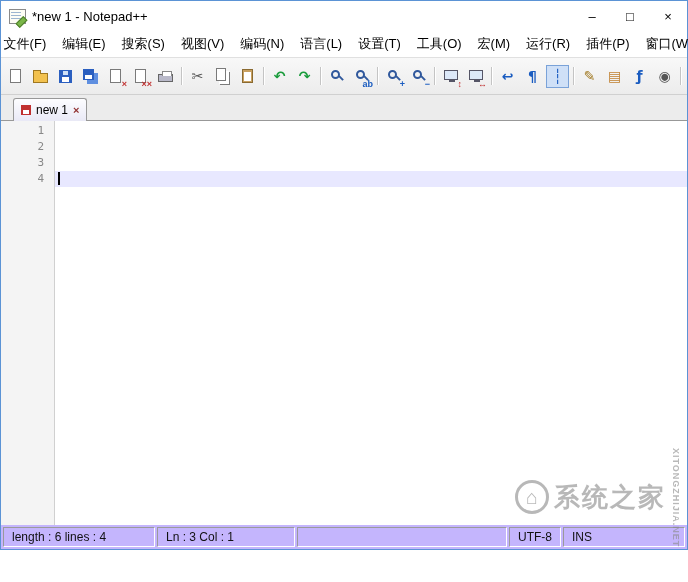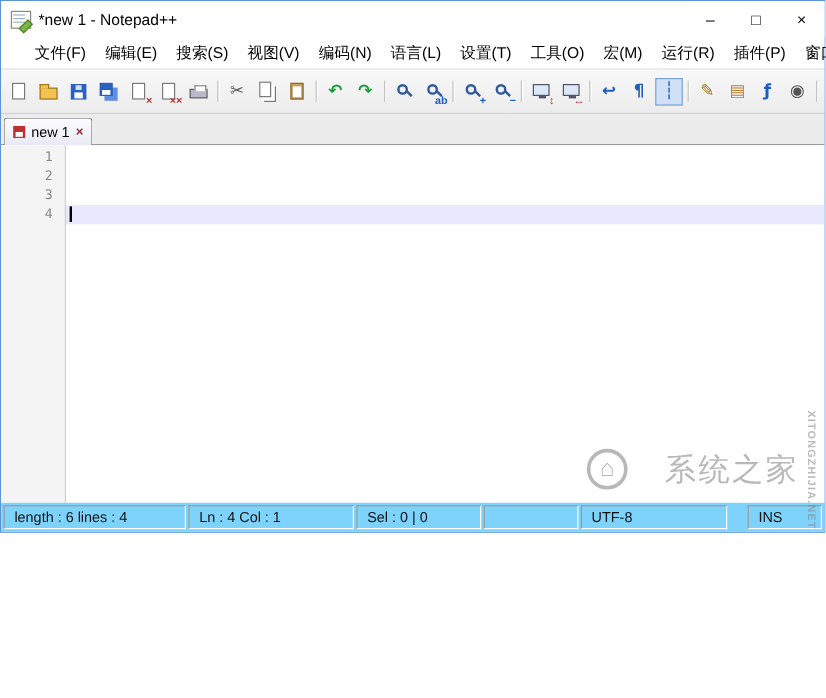--- a/index.html
+++ b/index.html
@@ -1,29 +1,29 @@
 <!DOCTYPE html>
 <html><head>
 <meta charset="utf-8">
 <style>
   * { margin:0; padding:0; box-sizing:border-box; }
   html,body { width:688px; height:582px; background:#fff; font-family:"Liberation Sans","DejaVu Sans",sans-serif; overflow:hidden; }
-  .window { width:688px; height:444px; border:1px solid #5b93d5; display:flex; flex-direction:column; background:#fff; position:relative; }
+  .window { width:688px; height:550px; border:1px solid #5b93d5; display:flex; flex-direction:column; background:#fff; position:relative; }
 
   
   .titlebar { height:30px; display:flex; align-items:center; background:#fff; flex:0 0 auto; }
   .app-icon { width:17px; height:15px; margin:0 6px 0 8px; background:#fdfdf5; border:1px solid #8a8a8a; position:relative; flex:0 0 auto; }
   .app-icon::before { content:""; position:absolute; left:1px; top:2px; width:10px; height:1px; background:#9db6d0; box-shadow:0 3px 0 #9db6d0, 0 6px 0 #9db6d0; }
   .app-icon::after { content:""; position:absolute; right:-2px; bottom:-2px; width:9px; height:4px; background:#7ab648; transform:rotate(-45deg); border:1px solid #4e7f2a; }
   .title-text { font-size:13px; color:#000; }
   .win-controls { margin-left:auto; display:flex; height:100%; }
   .win-btn { width:38px; height:100%; display:flex; align-items:center; justify-content:center; font-size:13px; color:#000; background:#fff; border:none; cursor:default; }
 
   
-  .menubar { height:26px; display:flex; align-items:center; background:#fff; padding-left:20px; font-size:13px; flex:0 0 auto; }
+  .menubar { height:26px; display:flex; align-items:center; background:#fff; padding-left:8px; font-size:13px; flex:0 0 auto;justify-content:center; }
   .menu-item { padding:4px 8px; color:#000; white-space:nowrap; }
 
   
   .toolbar { height:38px; display:flex; align-items:center; background:linear-gradient(#f8f8f8,#ececec); border-top:1px solid #e0e0e0; border-bottom:1px solid #d0d0d0; padding:0 2px; flex:0 0 auto; }
   .tb-btn { position:relative; width:23px; height:23px; margin:0 1px; border:1px solid transparent; background:transparent; display:flex; align-items:center; justify-content:center; cursor:default; }
   .tb-btn.pressed { border:1px solid #7aa2d8; background:#cfe0f7; }
   .tb-btn .g { font-size:14px; line-height:1; font-weight:bold; font-family:"DejaVu Sans",sans-serif; }
   .tb-sep { width:1px; height:18px; background:#c4c4c4; margin:0 3px; box-shadow:1px 0 0 #fff; }
   .badge { position:absolute; right:-1px; bottom:-2px; font-size:9px; font-weight:bold; line-height:1; }
 
@@ -43,48 +43,48 @@
   .shape.clipboard { width:11px; height:14px; background:#c8a060; border:1px solid #8a6a30; }
   .shape.clipboard::before { content:""; position:absolute; left:1px; top:2px; width:7px; height:9px; background:#fff; }
   .shape.magnifier { width:9px; height:9px; border:2px solid #30589c; border-radius:50%; margin:0 3px 3px 0; }
   .shape.magnifier::after { content:""; position:absolute; right:-4px; bottom:-4px; width:2px; height:6px; background:#30589c; transform:rotate(-45deg); }
   .shape.monitor { width:14px; height:10px; background:#dce8f8; border:1px solid #556; margin-bottom:2px; }
   .shape.monitor::after { content:""; position:absolute; left:4px; bottom:-3px; width:6px; height:2px; background:#556; }
   .shape.floppy-red { width:10px; height:10px; background:#c03030; }
   .shape.floppy-red::before { content:""; position:absolute; left:2px; bottom:1px; width:6px; height:4px; background:#fff; }
 
   
-  .tabbar { height:26px; background:#ececec; border-bottom:1px solid #989898; display:flex; align-items:flex-end; padding-left:2px; flex:0 0 auto; }
+  .tabbar { height:26px; background:#ececec; border-bottom:1px solid #989898; display:flex; align-items:flex-end; padding-left:12px; flex:0 0 auto; }
   .tab { display:flex; align-items:center; gap:5px; height:23px; padding:0 7px; background:linear-gradient(#fdfdff,#e9e9f6); border:1px solid #989898; border-bottom:none; border-radius:3px 3px 0 0; margin-bottom:-1px; font-size:12px; }
   .tab-close { color:#903030; font-weight:bold; font-size:11px; line-height:1; }
 
   
   .editor { flex:1 1 auto; display:flex; background:#fff; overflow:hidden; font-family:"DejaVu Sans Mono","Liberation Mono",monospace; }
   .gutter { width:54px; flex:0 0 auto; background:#f4f4f4; border-right:1px solid #d0d0d0; padding-top:2px; }
   .ln { height:16px; line-height:16px; text-align:right; padding-right:10px; font-size:11px; color:#888; }
   .text-area { flex:1 1 auto; padding-top:2px; position:relative; }
   .row { height:16px; width:100%; }
   .row.current { background:#e8e8ff; }
   .caret { display:inline-block; width:1.5px; height:13px; background:#000; margin-left:3px; margin-top:1px; vertical-align:top; }
 
   
-  .statusbar { height:24px; background:#7dd3fc; display:flex; align-items:stretch; padding:2px; gap:2px; font-size:12px; flex:0 0 auto; }
+  .statusbar { height:24px; background:#c4b5fd; display:flex; align-items:stretch; padding:2px; gap:2px; font-size:12px; flex:0 0 auto; }
   .sb-seg { border:1px solid; border-color:#9a9a9a #fff #fff #9a9a9a; display:flex; align-items:center; padding:0 8px; white-space:nowrap; overflow:hidden; color:#111; }
   .sb-seg.flex { flex:1 1 auto; }
   .sb-seg:nth-child(1) { width:152px; }
   .sb-seg:nth-child(2) { width:138px; }
   .sb-seg:nth-child(3) { width:104px; }
   .sb-seg:nth-child(5) { width:122px; }
   .sb-seg:nth-child(6) { width:62px;margin-left:15px; }
   .sb-seg:nth-child(7) { width:48px; }
 
   
   .watermark { position:absolute; right:6px; bottom:2px; display:flex; align-items:center; gap:5px; opacity:0.6; color:#8a8a8a; pointer-events:none; z-index:10; }
   .wm-logo { width:34px; height:34px; border:3px solid #8a8a8a; border-radius:50%; display:flex; align-items:center; justify-content:center; font-size:20px; font-weight:bold; }
-  .wm-title { font-size:26px; font-weight:normal; letter-spacing:2px;margin-left:26px; }
+  .wm-title { font-size:26px; font-weight:bold; letter-spacing:2px; }
   .wm-sub { writing-mode:vertical-rl; font-size:9px; letter-spacing:1px; font-weight:bold; }
 </style>
 </head>
 <body>
 
 <div class="window">
 
   <div class="titlebar">
     <span class="app-icon"></span>
     <span class="title-text">*new 1 - Notepad++</span>
@@ -232,22 +232,21 @@
           <div class="row"></div>
           <div class="row"></div>
           <div class="row"></div>
           <div class="row current" style="background: rgb(232, 232, 255);"><span class="caret"></span></div>
         </div>
     </div>
   </div>
 
   <div class="statusbar">
       <div class="sb-seg">length : 6    lines : 4</div>
-      <div class="sb-seg">Ln : 4    Col : 1</div>
-      <div class="sb-seg">Sel : 0 | 0</div>
+      <div class="sb-seg">Ln : 3    Col : 1</div>
       <div class="sb-seg flex"></div>
       <div class="sb-seg">UTF-8</div>
       <div class="sb-seg">INS</div>
     </div>
 
   <div class="watermark">
     <span class="wm-logo">⌂</span>
     <span class="wm-title">系统之家</span>
     <span class="wm-sub">XITONGZHIJIA.NET</span>
   </div>

